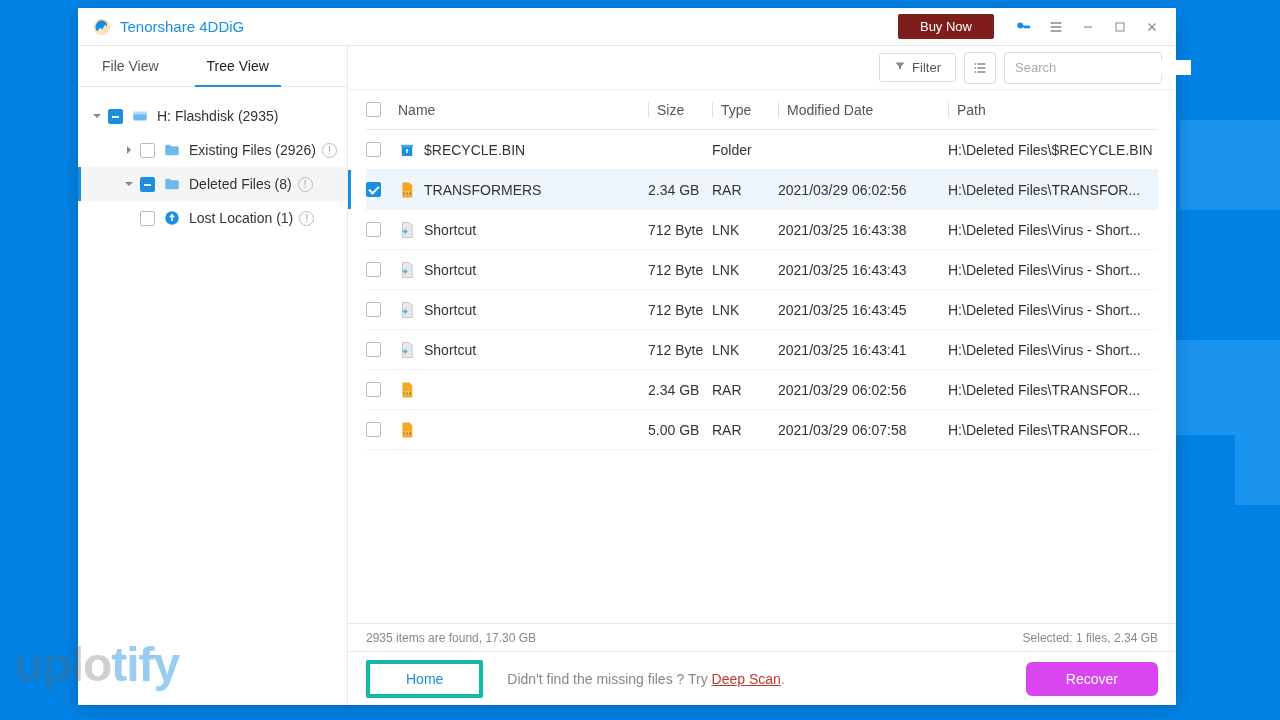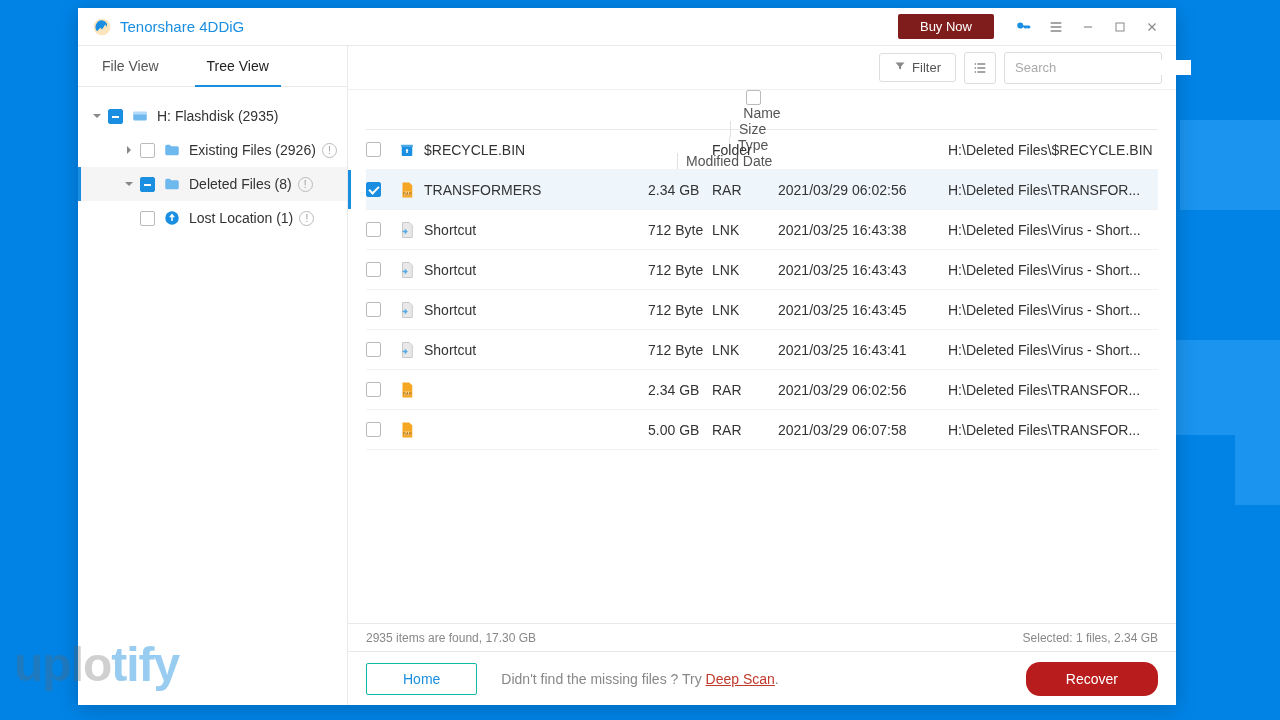--- a/index.html
+++ b/index.html
@@ -33,41 +33,41 @@
 .tree-label { flex: 0 1 auto; overflow: hidden; text-overflow: ellipsis; }
 .info-badge { width: 15px; height: 15px; border: 1px solid #bbb; border-radius: 50%; display: flex; align-items: center; justify-content: center; font-size: 10px; color: #999; margin-left: 6px; flex: 0 0 auto; }
 .content { flex: 1; display: flex; flex-direction: column; min-width: 0; }
 .toolbar { height: 44px; display: flex; align-items: center; justify-content: flex-end; padding: 0 14px; gap: 8px; border-bottom: 1px solid #f0f0f0; }
 .filter-btn { display: flex; align-items: flex-start; gap: 6px; border: 1px solid #ddd; background: #fff; padding: 6px 14px; font-size: 13px; border-radius: 3px; cursor: pointer; color: #555; }
 .view-toggle { width: 32px; height: 32px; border: 1px solid #ddd; background: #fff; border-radius: 3px; display: flex; align-items: center; justify-content: center; cursor: pointer; color: #555; }
 .search-box { display: flex; align-items: center; border: 1px solid #ddd; border-radius: 3px; padding: 0 10px; height: 32px; width: 158px; }
 .search-input { border: none; outline: none; flex: 1; font-size: 13px; color: #333; }
 .search-input::placeholder { color: #aaa; }
 .file-table { flex: 1; overflow: auto; padding: 0 18px; }
-.table-header { display: flex; align-items: center; height: 40px; border-bottom: 1px solid #e9e9e9; font-size: 14px; color: #555; flex-direction: column; }
+.table-header { display: flex; align-items: center; height: 40px; border-bottom: 1px solid #e9e9e9; font-size: 14px; color: #555; }
 .table-row { display: flex; align-items: center; height: 40px; border-bottom: 1px solid #f2f2f2; font-size: 14px; color: #333; cursor: pointer; }
 .table-row.selected { background: #eef5fb; position: relative; }
 .table-row.selected::before { content: ""; position: absolute; left: -18px; top: 0; bottom: 0; width: 3px; background: #1a8ee0; }
 .col-check { width: 32px; display: flex; align-items: center; }
 .col-name { flex: 1; display: flex; align-items: center; gap: 8px; min-width: 0; }
 .col-size { width: 64px; }
 .col-type { width: 66px; }
 .col-date { width: 170px; }
 .col-path { width: 210px; overflow: hidden; text-overflow: ellipsis; white-space: nowrap; }
 .col-sep { border-left: 1px solid #e0e0e0; padding-left: 8px; }
 .checkbox { width: 15px; height: 15px; border: 1px solid #bbb; border-radius: 2px; position: relative; }
 .checkbox.checked { background: #1a8ee0; border-color: #1a8ee0; }
 .checkbox.checked::after { content: ""; position: absolute; left: 4px; top: 1px; width: 4px; height: 8px; border: solid #fff; border-width: 0 2px 2px 0; transform: rotate(45deg); }
 .file-icon { width: 18px; height: 18px; flex: 0 0 auto; }
 .statusbar { height: 28px; display: flex; align-items: center; justify-content: space-between; padding: 0 18px; font-size: 12px; color: #888; border-top: 1px solid #e9e9e9; gap: 44px; }
 .footer { height: 54px; display: flex; align-items: center; padding: 0 18px; border-top: 1px solid #e9e9e9; }
-.home-btn { border: 1px solid #14b8a6; background: #fff; color: #1a8ee0; padding: 7px 36px; font-size: 14px; border-radius: 2px; cursor: pointer; margin-right: 24px; }
+.home-btn { border: 4px solid #14b8a6; background: #fff; color: #1a8ee0; padding: 7px 36px; font-size: 14px; border-radius: 2px; cursor: pointer; margin-right: 24px; }
 .hint-text { font-size: 14px; color: #888; flex: 1; }
 .hint-text a { color: #c0392b; text-decoration: underline; }
-.recover-btn { background: #b91c1c; color: #fff; border: none; padding: 9px 40px; font-size: 14px; border-radius: 14px; cursor: pointer; }
+.recover-btn { background: #d946ef; color: #fff; border: none; padding: 9px 40px; font-size: 14px; border-radius: 6px; cursor: pointer; }
 .watermark { position: absolute; left: 14px; bottom: 28px; font-size: 48px; font-weight: 700; color: rgba(100,100,100,0.3); letter-spacing: -1px; pointer-events: none; }
 .watermark .blue { color: rgba(26,142,224,0.45); }
 svg { display: block; }
 </style>
 </head>
 <body>
 
 <div class="desktop-stripes">
   <div class="stripe stripe1"></div>
   <div class="stripe stripe2"></div>

